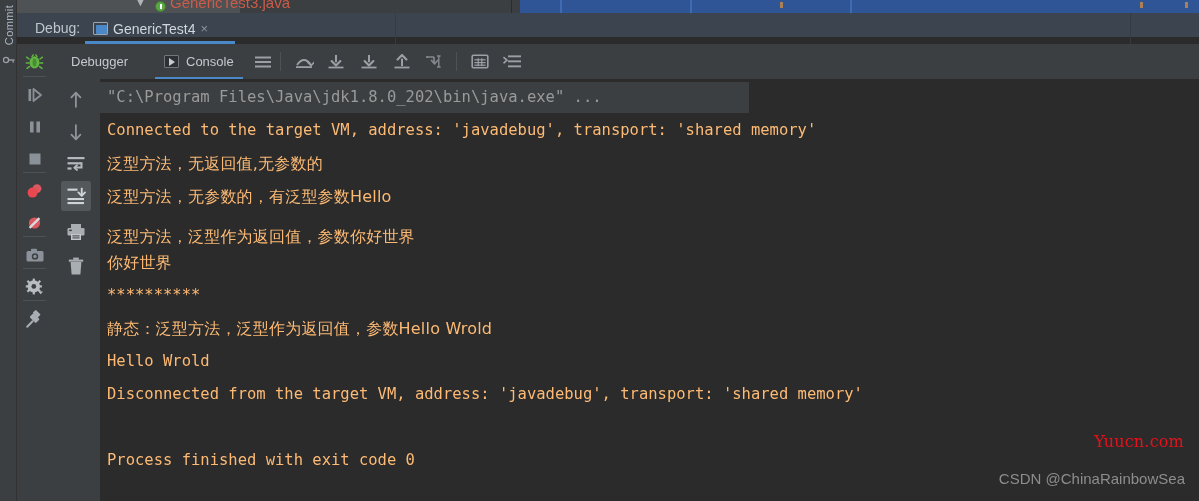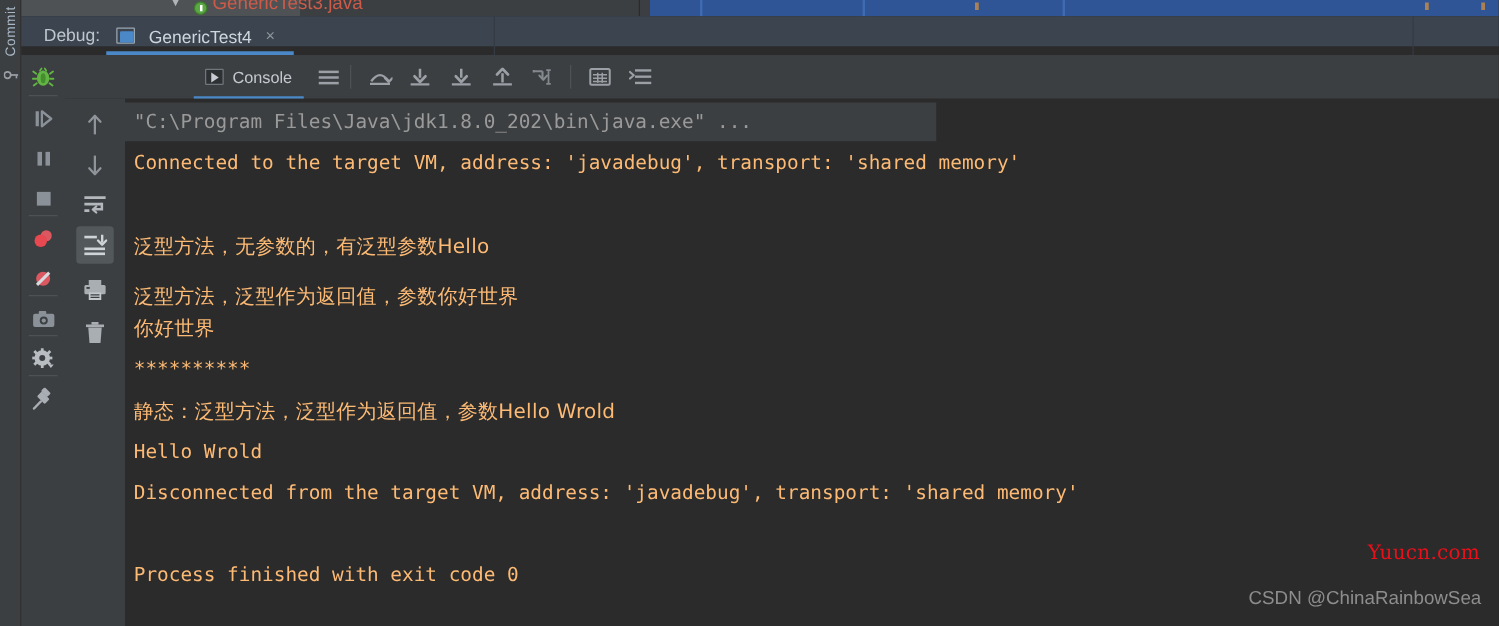--- a/index.html
+++ b/index.html
@@ -78,21 +78,21 @@
   #debug-header{
     position:absolute; left:17px; top:13px; width:1182px; height:24px;
     background:#3c4450;
   }
   #debug-header .dlabel{
     position:absolute; left:18px; top:0; height:31px; line-height:31px;
     font-size:14px; color:#bfc6cd;
   }
   #debug-header .run-tab{
     position:absolute; left:68px; top:0; height:31px;
-    padding:0 10px 0 8px; display:flex; align-items:center; gap:11px;
+    padding:0 10px 0 8px; display:flex; align-items:center; gap:5px;
   }
   #debug-header .run-tab .tabicon{
     width:15px; height:13px; border:1px solid #9aa7b0; border-radius:1px;
     background:#3c4450; position:relative; flex:none;
   }
   #debug-header .run-tab .tabicon::after{
     content:""; position:absolute; left:2px; top:2px;
     width:11px; height:9px; background:#4a88c7; border-radius:1px;
   }
   #debug-header .run-tab .tabtext{
@@ -333,20 +333,23 @@
         <rect x="8.2" y="1.5" width="7" height="4.4" rx="1" transform="rotate(45 11.7 3.7)"></rect>
         <rect x="5.2" y="5.4" width="8.8" height="5.6" rx="1" transform="rotate(45 9.6 8.2)"></rect>
       </g>
       <line x1="7.6" y1="11.2" x2="2.2" y2="16.8" stroke="#a8aeb4" stroke-width="2" stroke-linecap="round"></line>
     </svg>
   </div>
 </div>
 
 <div id="console-tabs">
 
+  <div class="ctab" style="left:10px">
+    <span>Debugger</span>
+  </div>
 
   <div class="ctab" style="left:103px">
     <span class="runicon"></span>
     <span>Console</span>
     <span class="ul"></span>
   </div>
 
   <div class="tbtn" style="left:200px">
     <svg width="18" height="14" viewBox="0 0 18 14">
       <g fill="#9aa0a6">
@@ -485,20 +488,21 @@
       <rect x="1.8" y="2.6" width="14.4" height="2.1" fill="#a9aeb3"></rect>
       <rect x="6.2" y="0.6" width="5.6" height="2.2" fill="#a9aeb3"></rect>
       <path d="M3.6 5 L4.6 17.4 L13.4 17.4 L14.4 5 Z" fill="#a9aeb3"></path>
     </svg>
   </div>
 </div>
 
 <div id="console-output">
     <div class="cline folded" style="top: 3px;">"C:\Program Files\Java\jdk1.8.0_202\bin\java.exe" ...</div>
     <div class="cline mono" style="top: 36px;">Connected to the target VM, address: 'javadebug', transport: 'shared memory'</div>
+    <div class="cline cjk" style="top: 69px;">泛型方法，无返回值,无参数的</div>
     <div class="cline cjk" style="top: 102px;">泛型方法，无参数的，有泛型参数Hello</div>
     <div class="cline cjk" style="top: 142px;">泛型方法，泛型作为返回值，参数你好世界</div>
     <div class="cline cjk" style="top: 168px;">你好世界</div>
     <div class="cline mono" style="top: 201px;">**********</div>
     <div class="cline cjk" style="top: 234px;">静态：泛型方法，泛型作为返回值，参数Hello Wrold</div>
     <div class="cline mono" style="top: 267px;">Hello Wrold</div>
     <div class="cline mono" style="top: 300px;">Disconnected from the target VM, address: 'javadebug', transport: 'shared memory'</div>
     <div class="cline mono" style="top: 333px;"></div>
     <div class="cline mono" style="top: 366px;">Process finished with exit code 0</div>
   </div>

